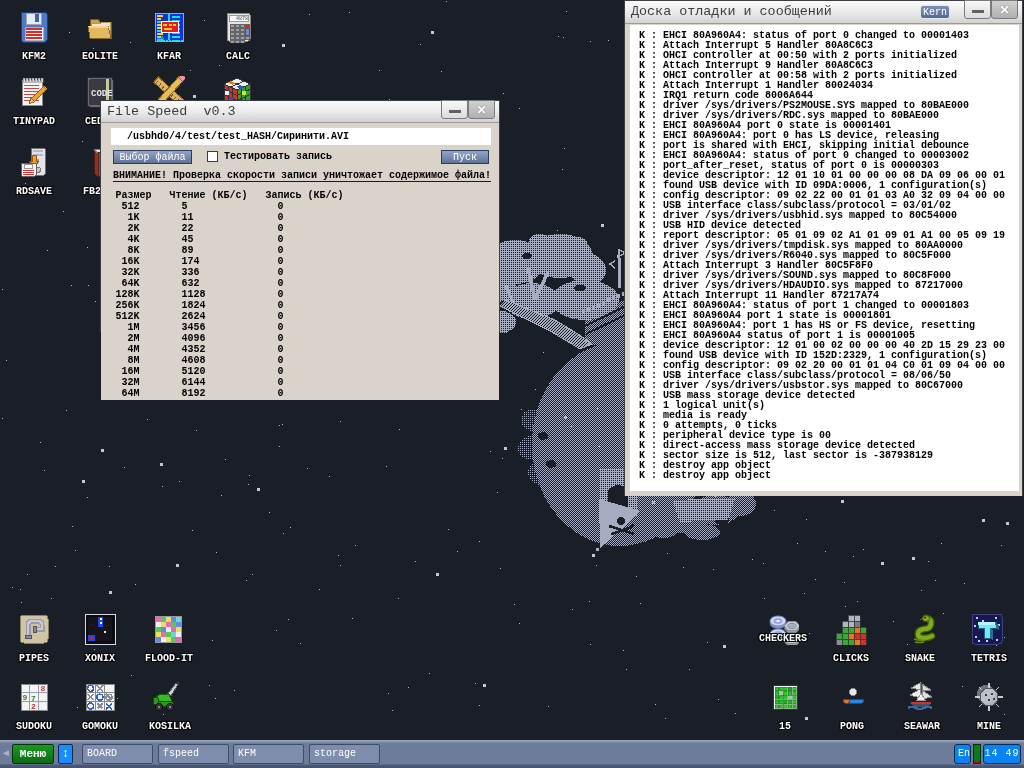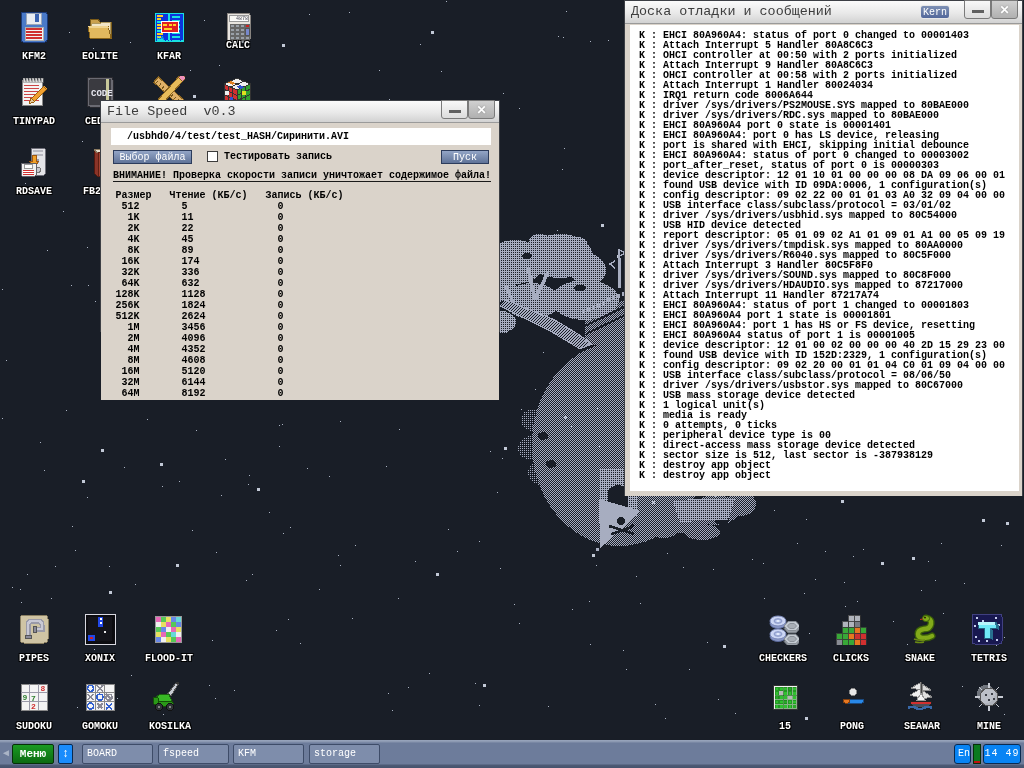--- a/index.html
+++ b/index.html
@@ -200,21 +200,21 @@
       <rect x="8" y="25" width="4" height="3" fill="#9aa0a8" stroke="#666"></rect>
       <rect x="13" y="25" width="4" height="3" fill="#9aa0a8" stroke="#666"></rect>
       <rect x="18" y="25" width="4" height="3" fill="#9aa0a8" stroke="#666"></rect>
       <rect x="8" y="29" width="4" height="3" fill="#9aa0a8" stroke="#666"></rect>
       <rect x="13" y="29" width="4" height="3" fill="#9aa0a8" stroke="#666"></rect>
       <rect x="18" y="29" width="4" height="3" fill="#9aa0a8" stroke="#666"></rect>
       <rect x="23" y="13" width="4" height="3" fill="#cc2222" stroke="#666"></rect>
       <rect x="23" y="17" width="4" height="7" fill="#7788cc" stroke="#555"></rect>
       <rect x="23" y="25" width="4" height="3" fill="#9aa0a8" stroke="#666"></rect>
     </svg></div>
-<div class="lbl" style="left:148px;top:42px">CALC</div>
+<div class="lbl" style="left:148px;top:53px">CALC</div>
 <div class="ic" style="left:18px;top:76px"><svg width="32" height="32" viewBox="0 0 32 32" shape-rendering="crispEdges">
       <rect x="4" y="4" width="20" height="25" fill="#f4f4f4" stroke="#888"></rect>
       <rect x="5" y="2" width="2" height="4" fill="#d8d8d8" stroke="#777" stroke-width="0.5"></rect>
       <rect x="8" y="2" width="2" height="4" fill="#d8d8d8" stroke="#777" stroke-width="0.5"></rect>
       <rect x="11" y="2" width="2" height="4" fill="#d8d8d8" stroke="#777" stroke-width="0.5"></rect>
       <rect x="14" y="2" width="2" height="4" fill="#d8d8d8" stroke="#777" stroke-width="0.5"></rect>
       <rect x="17" y="2" width="2" height="4" fill="#d8d8d8" stroke="#777" stroke-width="0.5"></rect>
       <rect x="20" y="2" width="2" height="4" fill="#d8d8d8" stroke="#777" stroke-width="0.5"></rect>
       <rect x="23" y="2" width="2" height="4" fill="#d8d8d8" stroke="#777" stroke-width="0.5"></rect>
       <rect x="6" y="9" width="15" height="1" fill="#cc4444"></rect>
@@ -379,21 +379,21 @@
       <polygon points="17,13 21,8.5 29,8.5 33,13 29,17.5 21,17.5" fill="#c4cad2" stroke="#888e96"></polygon>
       <polygon points="20.5,13 22.8,10.5 27.2,10.5 29.5,13 27.2,15.5 22.8,15.5" fill="#a8aeb6" stroke="#8a9098"></polygon>
       <ellipse cx="11" cy="23.5" rx="8" ry="5" fill="#8a98c8" stroke="#5a6898"></ellipse>
       <ellipse cx="11" cy="21" rx="8" ry="5" fill="#ccd6f4" stroke="#7a88b8"></ellipse>
       <ellipse cx="11" cy="21" rx="4" ry="2.3" fill="#aab8e0" stroke="#8a98c8"></ellipse>
       <ellipse cx="11" cy="21" rx="1.8" ry="1" fill="#e8eeff"></ellipse>
       <polygon points="17,26 21,21.5 29,21.5 33,26 29,30.5 21,30.5" fill="#9aa0a8" stroke="#60666e" transform="translate(0 2.5)"></polygon>
       <polygon points="17,26 21,21.5 29,21.5 33,26 29,30.5 21,30.5" fill="#c4cad2" stroke="#888e96"></polygon>
       <polygon points="20.5,26 22.8,23.5 27.2,23.5 29.5,26 27.2,28.5 22.8,28.5" fill="#a8aeb6" stroke="#8a9098"></polygon>
     </svg></div>
-<div class="lbl" style="left:693px;top:655px">CHECKERS</div>
+<div class="lbl" style="left:693px;top:635px">CHECKERS</div>
 <div class="ic" style="left:835px;top:613px"><svg width="32" height="32" viewBox="0 0 32 32" shape-rendering="crispEdges">
       <rect x="13" y="2" width="6" height="6" fill="#b0b4bc" stroke="#333" stroke-width="0.8"></rect>
       <rect x="19" y="2" width="6" height="6" fill="#b0b4bc" stroke="#333" stroke-width="0.8"></rect>
       <rect x="13" y="8" width="6" height="6" fill="#b0b4bc" stroke="#333" stroke-width="0.8"></rect>
       <rect x="19" y="8" width="6" height="6" fill="#787c84" stroke="#333" stroke-width="0.8"></rect>
       <rect x="7" y="8" width="6" height="6" fill="#b0b4bc" stroke="#333" stroke-width="0.8"></rect>
       <rect x="7" y="14" width="6" height="6" fill="#38a838" stroke="#333" stroke-width="0.8"></rect>
       <rect x="13" y="14" width="6" height="6" fill="#38a838" stroke="#333" stroke-width="0.8"></rect>
       <rect x="19" y="14" width="6" height="6" fill="#e87820" stroke="#333" stroke-width="0.8"></rect>
       <rect x="25" y="14" width="6" height="6" fill="#38a838" stroke="#333" stroke-width="0.8"></rect>

